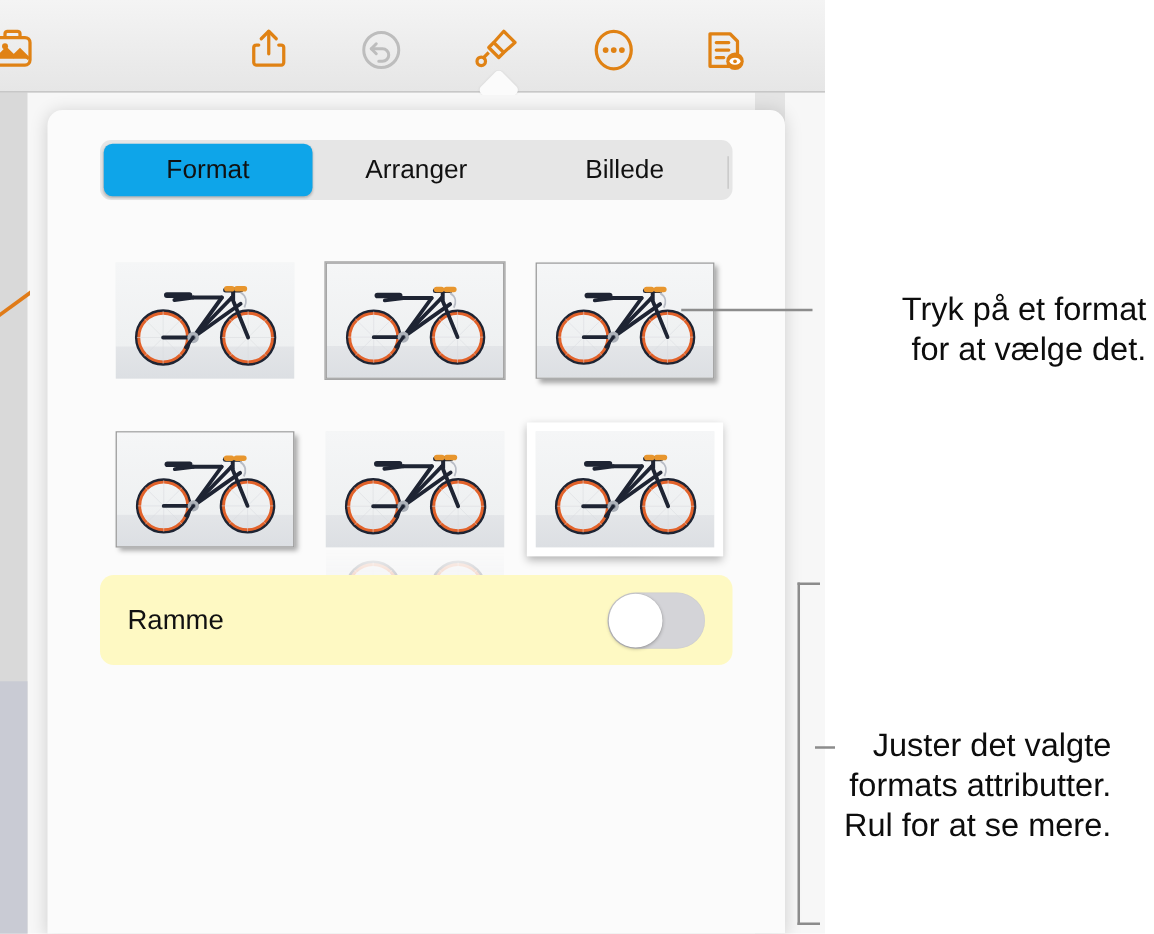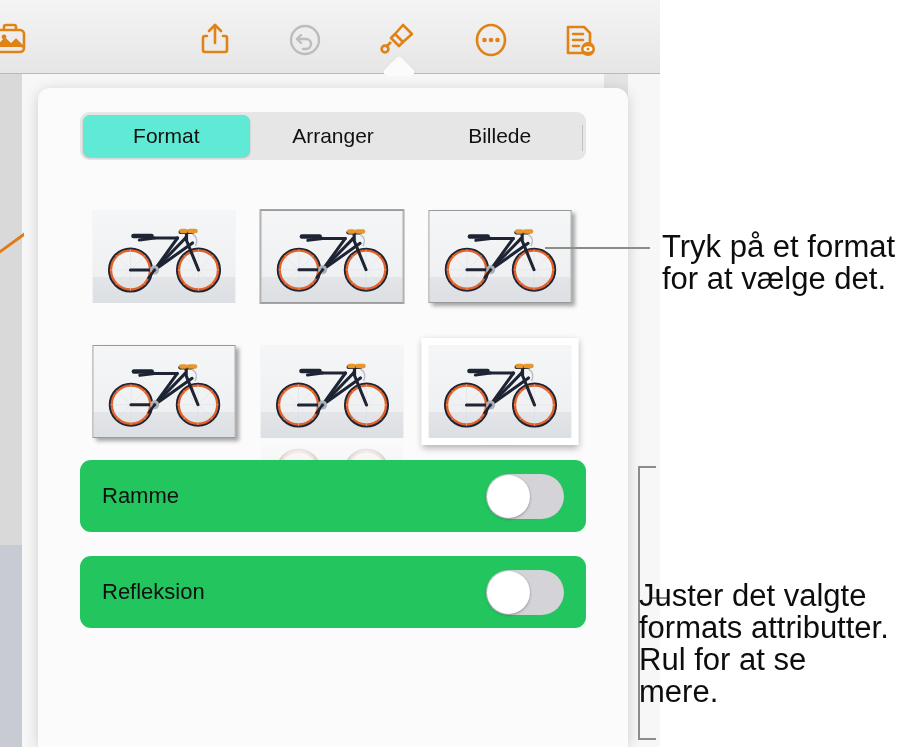--- a/index.html
+++ b/index.html
@@ -35,21 +35,21 @@
   
   .panel { position:absolute; left:38px; top:88px; width:590px; height:659px;
            background:#fbfbfb; border-radius:12px 12px 0 0;
            box-shadow: 0 2px 14px rgba(0,0,0,.17); overflow:hidden; }
 
   
   .segmented { position:absolute; left:42px; top:24px; width:506px; height:48px;
                background:#e6e6e6; border-radius:9px; display:flex; padding:3px; }
   .seg { flex:1; display:flex; align-items:center; justify-content:center;
          font-size:21px; color:#111; border-radius:7px; cursor:pointer; position:relative; }
-  .seg.active { background:#5eead4; box-shadow:0 1px 2px rgba(0,0,0,.22); }
+  .seg.active { background:#0ea5e9; box-shadow:0 1px 2px rgba(0,0,0,.22); }
   .seg-div { position:absolute; right:0; top:10px; width:1px; height:26px; background:#c2c2c2; }
 
   
   .thumbs { position:absolute; left:42px; top:100px; width:506px; }
   .trow { display:flex; height:135px; }
   .tcell { width:168px; height:135px; position:relative; cursor:pointer; }
   .shot { position:absolute; left:50%; top:22px; transform:translateX(-50%);
           width:143px; height:93px; background:#f2f3f4; overflow:hidden; }
   .shot.sel { box-shadow: 0 0 0 1px #a6a6a6; }
 
@@ -64,30 +64,30 @@
   .refl { position:absolute; left:50%; top:115px; transform:translateX(-50%) scaleY(-1);
           width:143px; height:34px; overflow:hidden; opacity:.30;
           -webkit-mask-image:linear-gradient(to top, transparent 0%, #000 100%);
           mask-image:linear-gradient(to top, transparent 0%, #000 100%); }
   .refl .pic { height:93px; top:-59px; }
   .curl { position:absolute; left:50%; transform:translateX(-50%); top:108px; width:160px; height:16px;
           border-radius:50%; background:radial-gradient(ellipse at 50% 0%, rgba(0,0,0,.30), rgba(0,0,0,0) 70%); }
 
   
   .rows { position:absolute; left:42px; top:372px; width:506px; }
-  .row { height:72px; background:#22c55e; border-radius:11px; margin-bottom:24px;
+  .row { height:72px; background:#fef9c3; border-radius:11px; margin-bottom:24px;
          display:flex; align-items:center; padding:0 22px; }
   .row-label { font-size:22px; color:#111; flex:1; }
   .switch { width:78px; height:45px; border-radius:23px; background:#d4d4d8;
             position:relative; cursor:pointer; box-shadow: inset 0 0 1px rgba(0,0,0,.10); }
   .knob { position:absolute; left:1px; top:1px; width:43px; height:43px; border-radius:50%;
           background:#fff; box-shadow:0 1px 3px rgba(0,0,0,.30), 0 0 0 .5px rgba(0,0,0,.05); }
 
   
-  .callout-text { position:absolute; font-size:31px; line-height:32px; color:#0d0d0d; white-space:pre-line; }
+  .callout-text { position:absolute; font-size:26px; line-height:32px; color:#0d0d0d; white-space:pre-line;text-align:right; }
   .leader { position:absolute; background:#8c8c8c; }
   .bracket { position:absolute; border:2px solid #8c8c8c; border-right:none; }
 </style>
 </head>
 <body>
 
 <div id="root">
 
   <div class="doc-backdrop"></div>
   <div class="doc-left-strip"></div>
@@ -446,26 +446,20 @@
       </div>
     </div>
 
     <div class="rows">
       <div class="row">
         <span class="row-label">Ramme</span>
         <span class="switch">
             <i class="knob"></i>
           </span>
       </div>
-      <div class="row">
-        <span class="row-label">Refleksion</span>
-        <span class="switch">
-            <i class="knob"></i>
-          </span>
-      </div>
     </div>
   </div>
 
   <div class="leader" style="left:545px; top:247px; width:105px; height:2px;"></div>
   <div class="callout-text" style="left:662px; top:231px; width:255px;">Tryk på et format
 for at vælge det.</div>
 
   <div class="bracket" style="left:638px; top:466px; width:18px; height:274px;"></div>
   <div class="leader" style="left:652px; top:597px; width:16px; height:2px;"></div>
   <div class="callout-text" style="left:639px; top:580px; width:250px;">Juster det valgte

